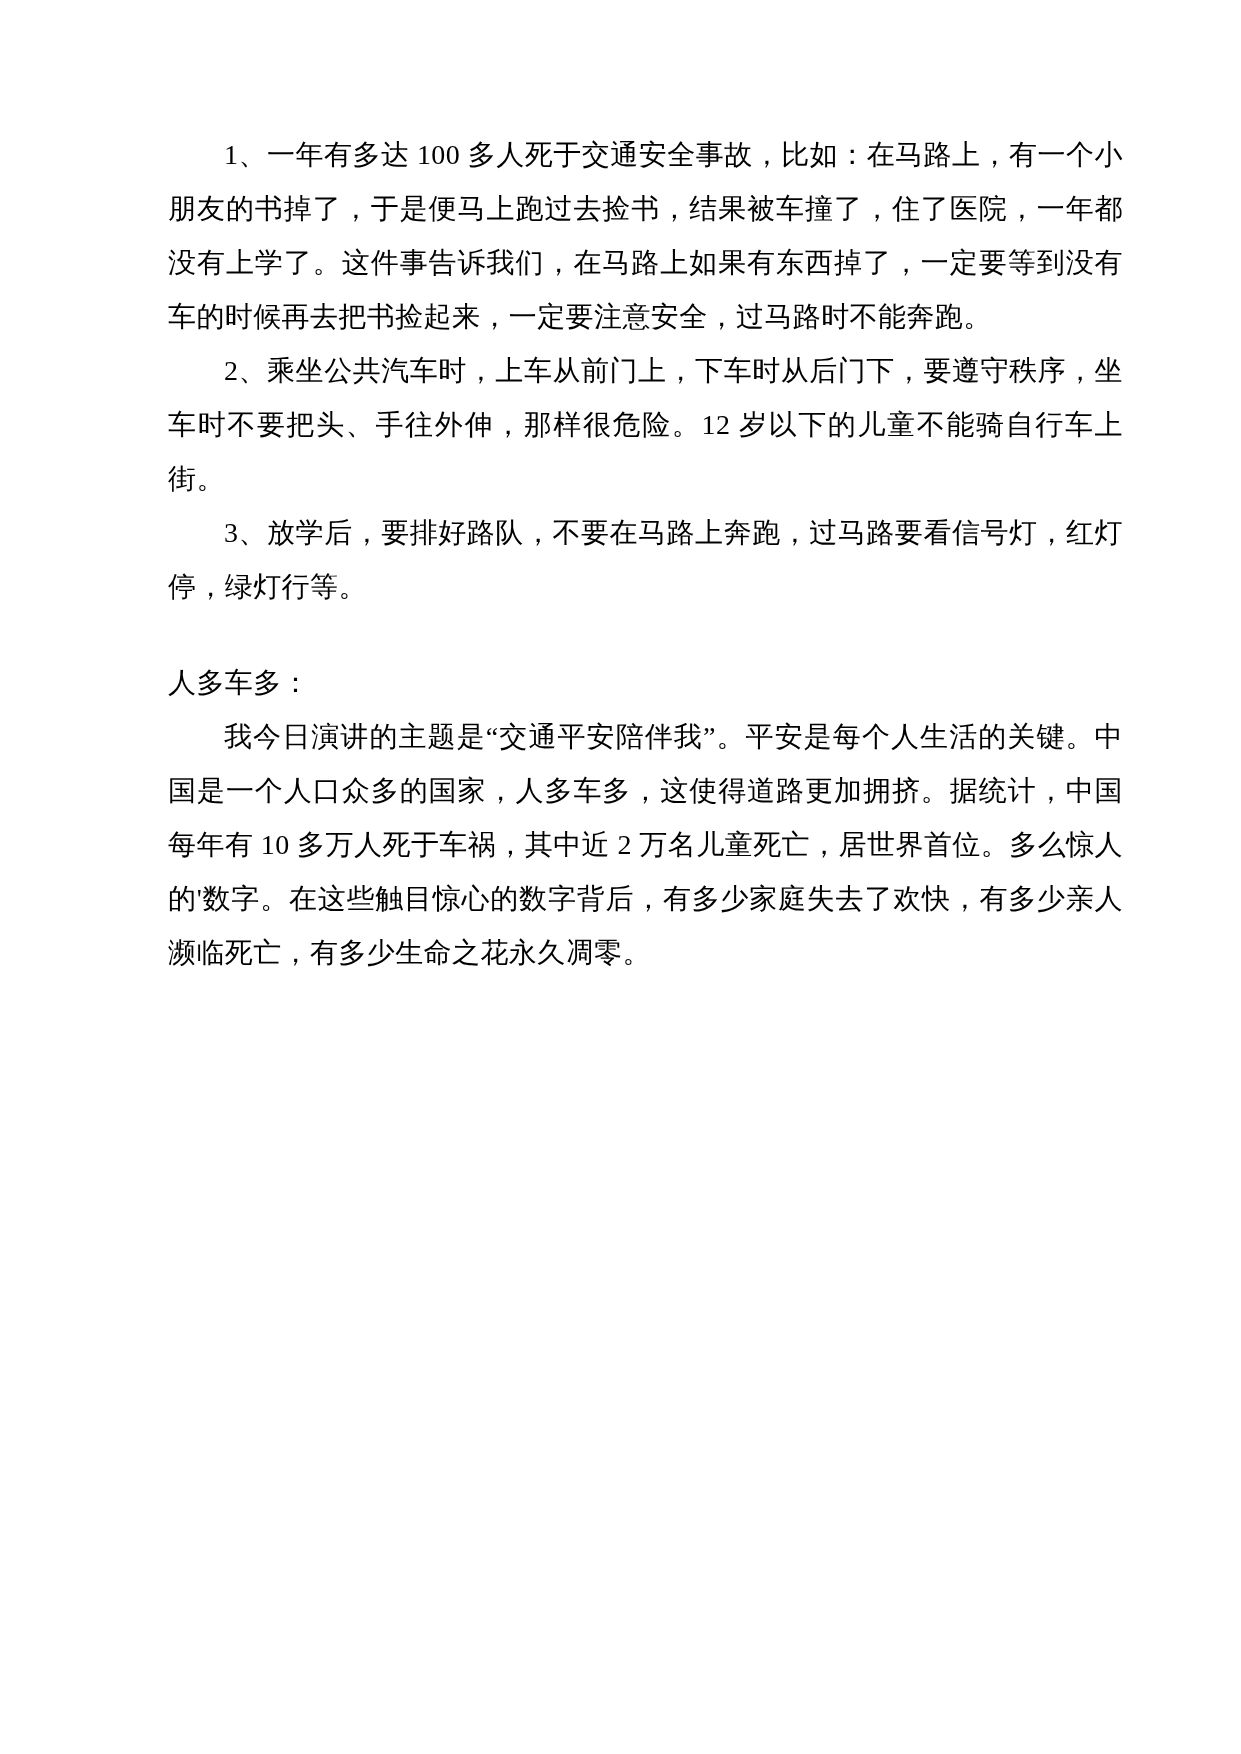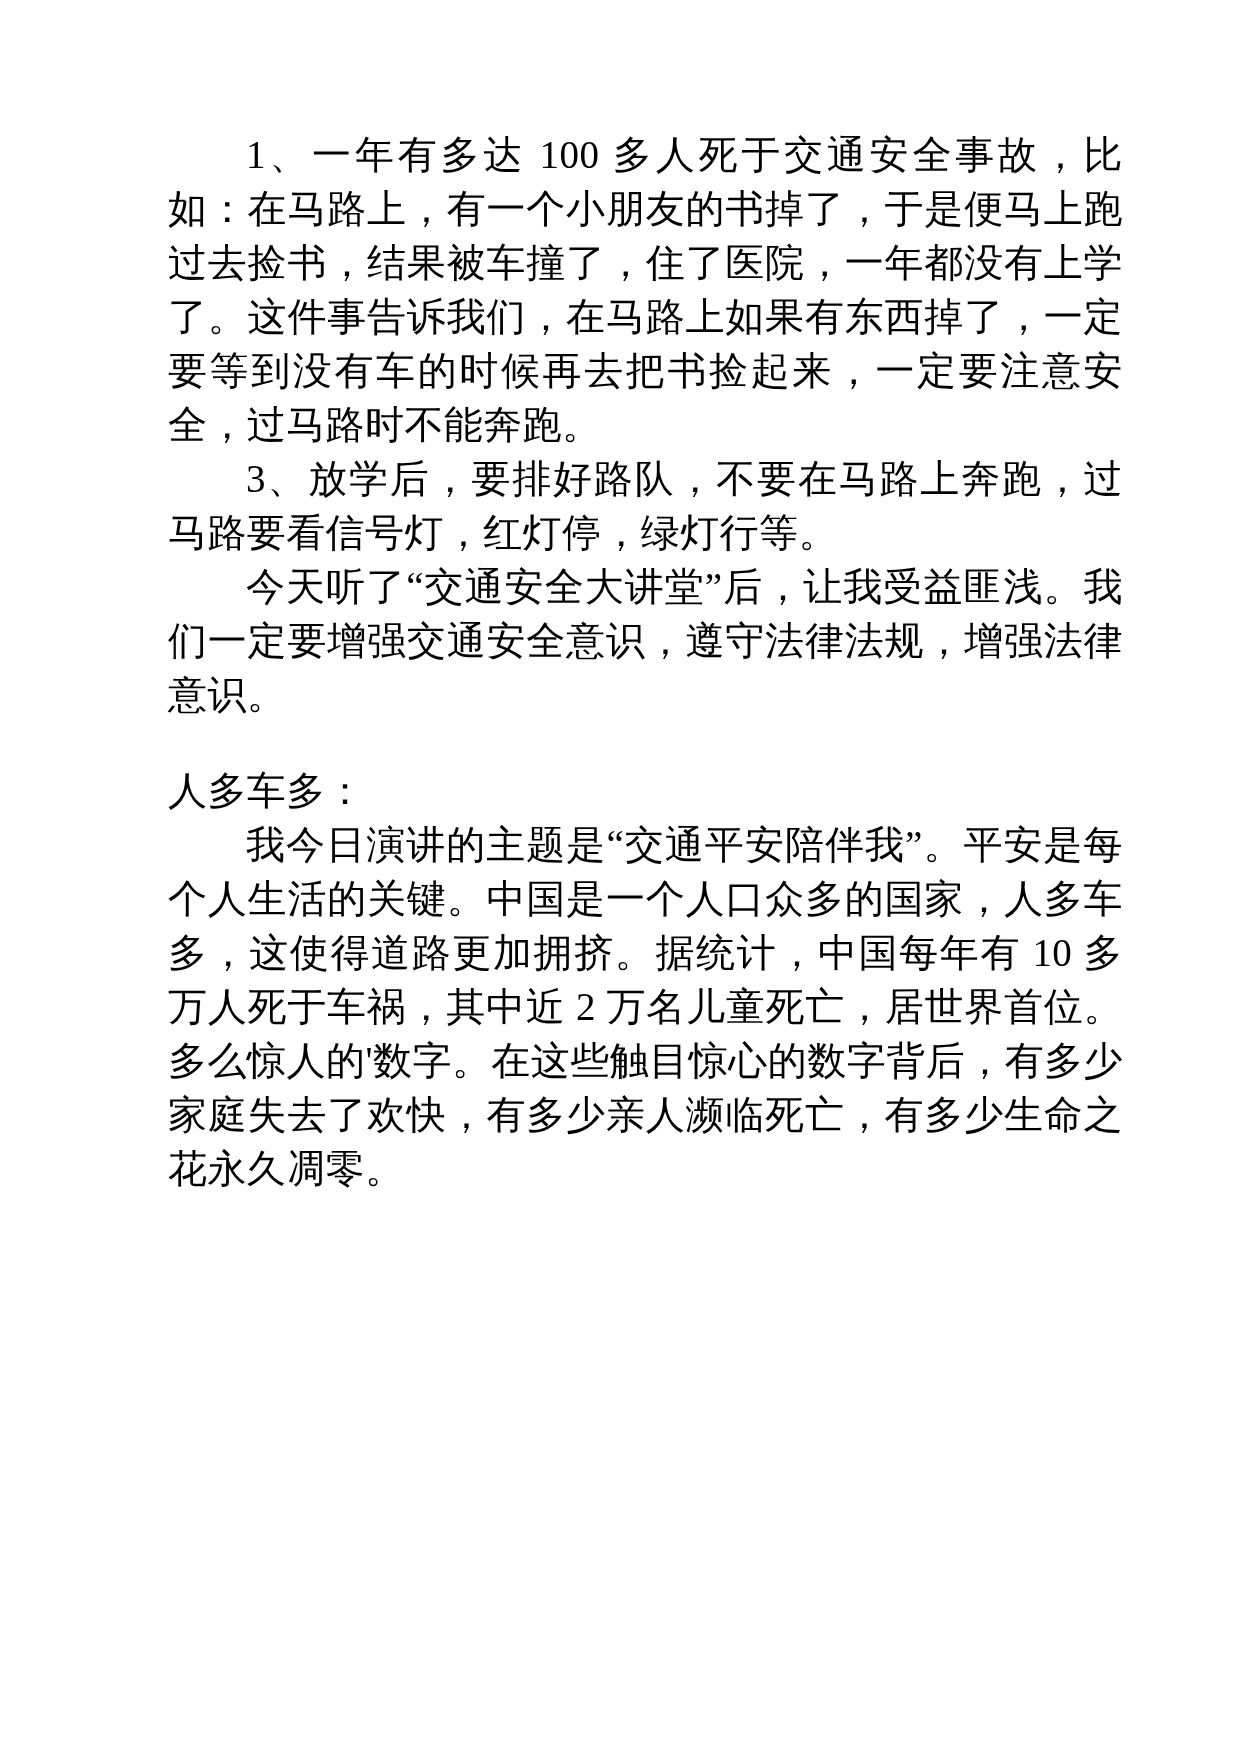--- a/index.html
+++ b/index.html
@@ -15,21 +15,21 @@
     -webkit-font-smoothing: antialiased;
   }
   .page {
     position: relative;
     width: 1241px;
     height: 1754px;
     box-sizing: border-box;
     padding: 128px 118px 0 168px;
   }
   .doc-body {
-    font-size: 39px;
+    font-size: 28px;
     line-height: 54px;
     letter-spacing: 0.4px;
     text-align: justify;
     text-justify: inter-ideograph;
   }
   p {
     margin: 0;
     padding: 0;
   }
   .indent {
@@ -45,22 +45,22 @@
     text-indent: 0;
   }
 </style>
 </head>
 <body>
 
 <div class="page">
   <div class="doc-body">
 
     <p class="indent">1、一年有多达 100 多人死于交通安全事故，比如：在马路上，有一个小朋友的书掉了，于是便马上跑过去捡书，结果被车撞了，住了医院，一年都没有上学了。这件事告诉我们，在马路上如果有东西掉了，一定要等到没有车的时候再去把书捡起来，一定要注意安全，过马路时不能奔跑。</p>
+    <p class="indent">2、乘坐公共汽车时，上车从前门上，下车时从后门下，要遵守秩序，坐车时不要把头、手往外伸，那样很危险。12 岁以下的儿童不能骑自行车上街。</p>
     <p class="indent">3、放学后，要排好路队，不要在马路上奔跑，过马路要看信号灯，红灯停，绿灯行等。</p>
-    <p class="indent">今天听了“交通安全大讲堂”后，让我受益匪浅。我们一定要增强交通安全意识，遵守法律法规，增强法律意识。</p>
 
     <div class="gap-block"></div>
 
     <p class="noindent">人多车多：</p>
 
     <p class="indent">我今日演讲的主题是“交通平安陪伴我”。平安是每个人生活的关键。中国是一个人口众多的国家，人多车多，这使得道路更加拥挤。据统计，中国每年有 10 多万人死于车祸，其中近 2 万名儿童死亡，居世界首位。多么惊人的'数字。在这些触目惊心的数字背后，有多少家庭失去了欢快，有多少亲人濒临死亡，有多少生命之花永久凋零。</p>
 
   </div>
 </div>
 

